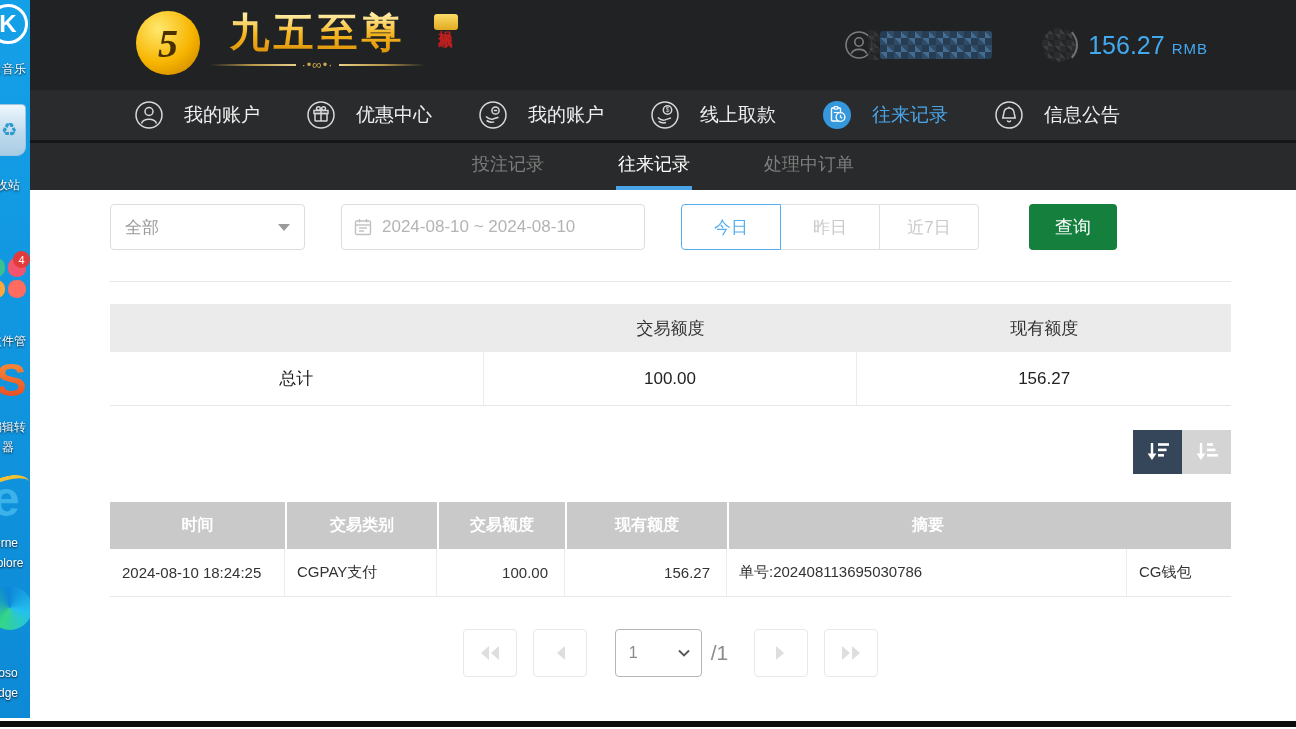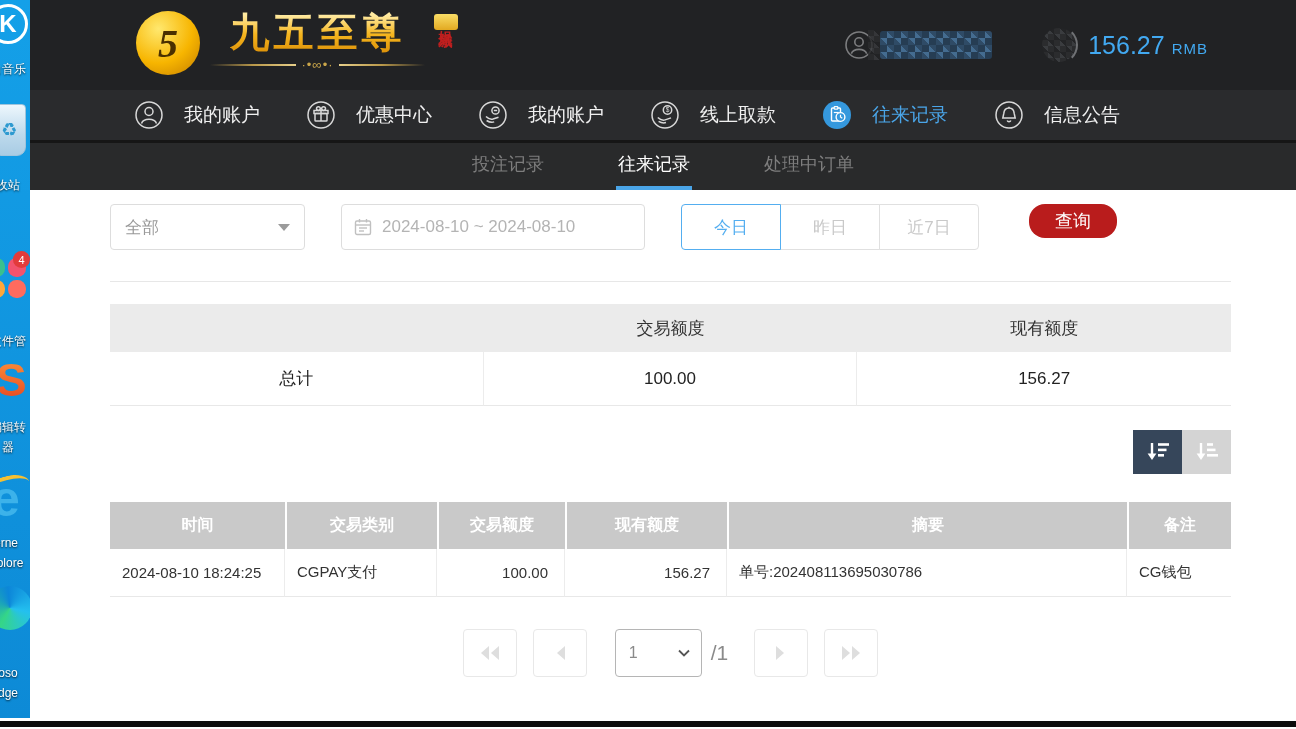--- a/index.html
+++ b/index.html
@@ -96,21 +96,21 @@
     border-top:7px solid #9b9b9b; }
   .date-box { width:304px; margin-left:10px; border:1px solid #ddd; border-radius:4px; display:flex;
     align-items:center; gap:10px; padding:0 12px; color:#b4b4b4; font-size:17px; cursor:text; background:#fff; }
   .range-group { margin-left:10px; display:flex; }
   .range-btn { width:100px; height:46px; background:#fff; border:1px solid #e0e0e0; font-size:17px;
     color:#c9c9c9; cursor:pointer; position:relative; font-family:inherit; }
   .range-btn + .range-btn { margin-left:-1px; }
   .range-btn:first-child { border-radius:4px 0 0 4px; }
   .range-btn:last-child { border-radius:0 4px 4px 0; }
   .range-btn.active { border-color:#54aef0; color:#54aef0; z-index:2; }
-  .search-btn { margin-left:24px; width:88px; height:34px; background:#b91c1c; border:none; border-radius:16px;
+  .search-btn { margin-left:24px; width:88px; height:46px; background:#15803d; border:none; border-radius:4px;
     color:#fff; font-size:18px; cursor:pointer; font-family:inherit; }
 
   .divider { margin-top:31px; border-top:1px solid #e7e7e7; }
 
   .summary-head, .summary-body { display:grid; grid-template-columns:1fr 1fr 1fr; }
   .summary-head { margin-top:22px; background:#ebebeb; height:48px; }
   .summary-head div { display:flex; align-items:center; justify-content:center; font-size:17px; color:#333; }
   .summary-body { height:54px; }
   .summary-body div { display:flex; align-items:center; justify-content:center; font-size:17px; color:#222;
     border-bottom:1px solid #e8e8e8; }
@@ -354,21 +354,20 @@
           </button>
         </div>
 
         <div>
           <div class="rec-head">
             <div>时间</div>
             <div>交易类别</div>
             <div>交易额度</div>
             <div>现有额度</div>
             <div>摘要</div>
-            <div>备注</div>
           </div>
           <div class="rec-row">
             <div class="cell-left">2024-08-10 18:24:25</div>
             <div class="cell-left">CGPAY支付</div>
             <div class="cell-right">100.00</div>
             <div class="cell-right">156.27</div>
             <div class="cell-left">单号:202408113695030786</div>
             <div class="cell-left">CG钱包</div>
           </div>
         </div>

